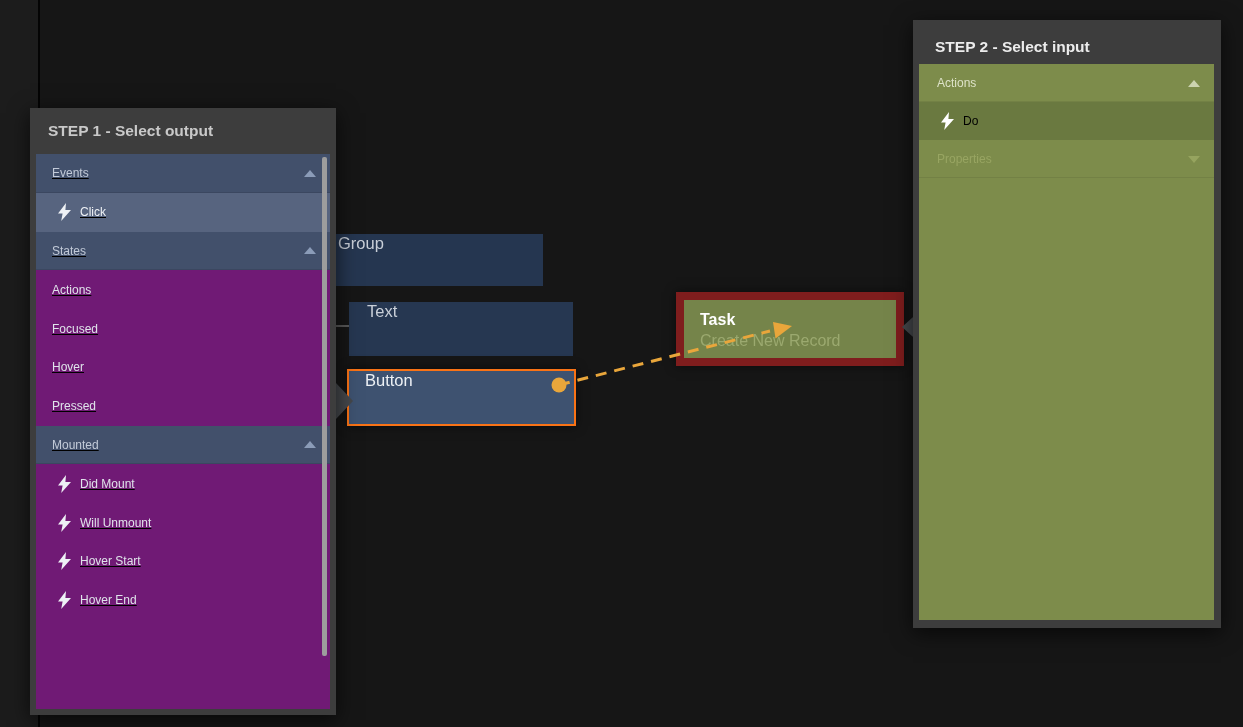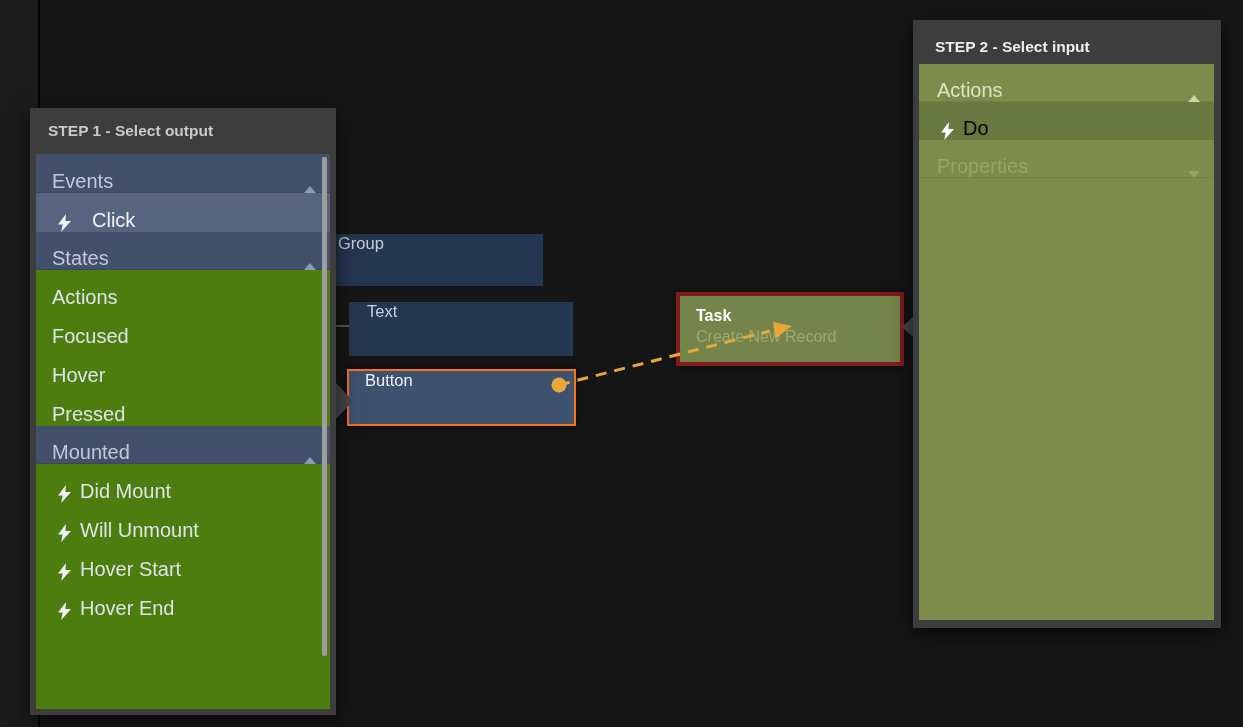--- a/index.html
+++ b/index.html
@@ -8,21 +8,21 @@
 
   .left-strip{position:absolute;left:0;top:0;width:38px;height:727px;background:#1c1c1c;}
   .vline{position:absolute;left:38px;top:0;width:2px;height:727px;background:#040404;}
 
   
   .node{position:absolute;display:flex;align-items:flex-start;color:#c9cfd8;font-size:16.5px;z-index:2;}
   .node-group{left:300px;top:234px;width:243px;height:52px;background:#253650;padding-left:38px;}
   .node-text{left:349px;top:302px;width:224px;height:54px;background:#263751;padding-left:18px;}
   .node-button{left:347px;top:369px;width:229px;height:57px;background:#3e5270;border:2px solid #f97316;
                padding-left:16px;color:#ecf0f4;box-shadow:0 0 10px rgba(0,0,0,.55);}
-  .node-task{left:676px;top:292px;width:228px;height:74px;background:#75844a;border:4px solid #7f1d1d;
+  .node-task{left:676px;top:292px;width:228px;height:74px;background:#75844a;border:8px solid #7f1d1d;
              padding:9px 0 0 16px;display:block;box-shadow:0 0 10px rgba(0,0,0,.55);}
   .node-task .task-title{font-weight:bold;color:#ffffff;font-size:16px;line-height:21px;}
   .node-task .task-subtitle{color:#9ba96f;font-size:16px;line-height:22px;}
   .tree-dash{position:absolute;left:336px;top:325px;width:13px;height:2px;background:#595959;z-index:2;}
 
   
   #wires{position:absolute;left:0;top:0;z-index:6;pointer-events:none;}
 
   
   .pointer-out{position:absolute;left:336px;top:383px;width:0;height:0;z-index:9;
@@ -31,28 +31,28 @@
     border-top:19px solid transparent;border-bottom:19px solid transparent;border-right:21px solid #46494d;}
 
   
   .panel{position:absolute;background:#3d3d3d;z-index:10;box-shadow:0 5px 20px rgba(0,0,0,.65);}
   .panel-header{display:flex;align-items:center;font-weight:bold;font-size:15.5px;}
   .panel1{left:30px;top:108px;width:306px;height:607px;}
   .panel1 .panel-header{height:46px;padding-left:18px;color:#c9c9c9;}
   .panel2{left:913px;top:20px;width:308px;height:608px;}
   .panel2 .panel-header{height:54px;padding-left:22px;color:#ececec;border-radius:11px;}
 
-  .panel1 .list{position:absolute;left:6px;top:46px;right:6px;bottom:6px;background:#4d7c0f;overflow:hidden;}
+  .panel1 .list{position:absolute;left:6px;top:46px;right:6px;bottom:6px;background:#701a75;overflow:hidden;text-decoration:underline;}
   .panel2 .list{position:absolute;left:6px;top:44px;right:7px;bottom:8px;background:#7d8c4b;overflow:hidden;}
 
-  .row{display:flex;align-items:flex-end;font-size:20px;position:relative;}
+  .row{display:flex;align-items:center;font-size:12px;position:relative;}
   .panel1 .row{height:38.8px;color:#dfe3ea;padding:0 14px 0 16px;}
   .panel1 .row.section{background:#42506b;color:#c2cad8;box-shadow:inset 0 -1px rgba(0,0,0,.10);}
   .panel1 .row.event{padding-left:22px;}
-  .panel1 .row.selected{background:#57647f;color:#eef1f5;gap:12px;}
+  .panel1 .row.selected{background:#57647f;color:#eef1f5;}
   .panel2 .row{height:38px;color:#000000;padding:0 14px 0 18px;}
   .panel2 .row.section{color:#dde2c8;box-shadow:inset 0 -1px rgba(0,0,0,.08);}
   .panel2 .row.dim{color:#98a562;}
   .panel2 .row.selected{background:#6a7940;padding-left:22px;}
 
   .bolt{width:13px;height:18px;margin-right:9px;flex:0 0 auto;}
   .bolt path{fill:#eef1f5;}
   .panel2 .bolt path{fill:#ffffff;}
 
   .arrow{margin-left:auto;width:0;height:0;}

